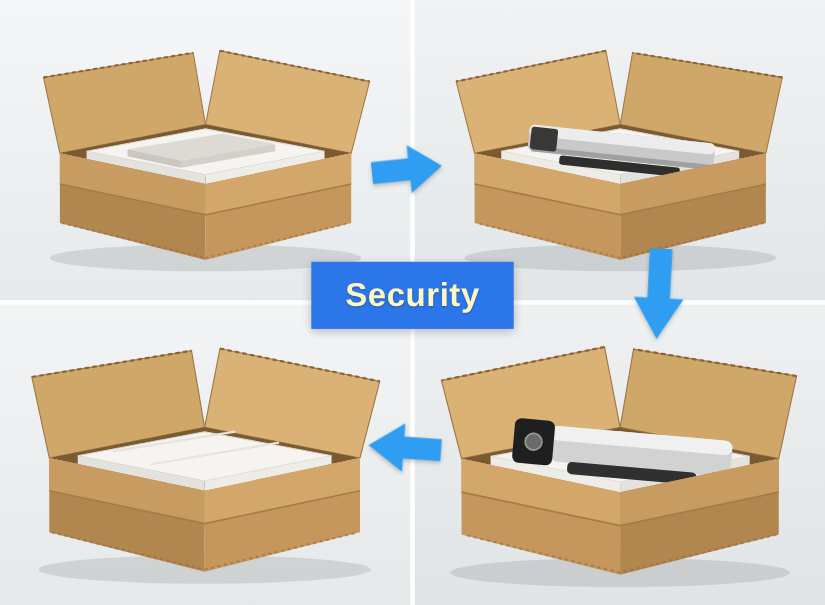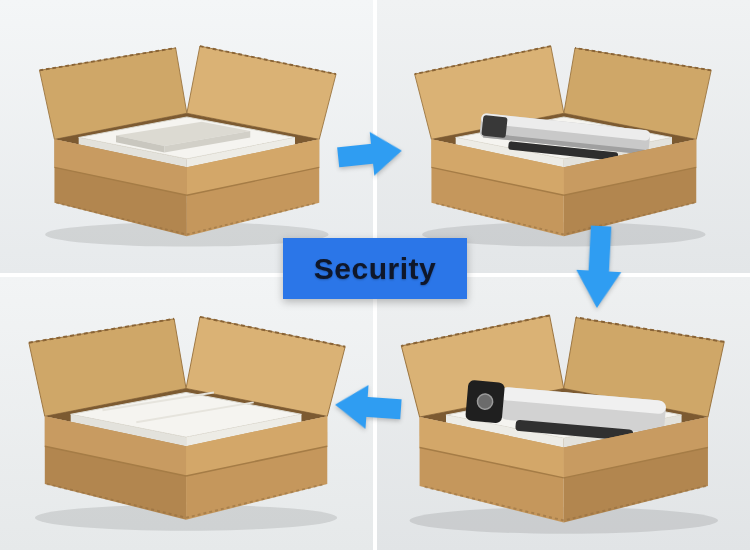--- a/index.html
+++ b/index.html
@@ -20,21 +20,21 @@
   .q-bl .box-svg { width:96%; }
   .q-br .box-svg { width:98%; }
   .mirrored { transform:scaleX(-1); }
 
   .badge {
     position:absolute; left:283px; top:238px; width:184px; height:61px;
     background:#2b76e8; display:flex; align-items:center; justify-content:center;
     box-shadow:0 3px 8px rgba(0,0,0,0.25);
   }
   .badge span {
-    color:#0f172a; font-size:30px; font-weight:bold; letter-spacing:0.5px;
+    color:#fef9c3; font-size:30px; font-weight:bold; letter-spacing:0.5px;
     text-shadow:0 1px 2px rgba(0,0,0,0.25);
   }
 
   .arrow { position:absolute; filter:drop-shadow(0 2px 2px rgba(0,0,0,0.22)); }
   .arrow-right { left:338px; top:130px; width:64px; height:48px; transform:rotate(-6deg); }
   .arrow-down  { left:574px; top:226px; width:50px; height:82px; transform:rotate(3deg); }
   .arrow-left  { left:334px; top:384px; width:68px; height:46px; transform:rotate(4deg); }
 </style>
 </head>
 <body>

